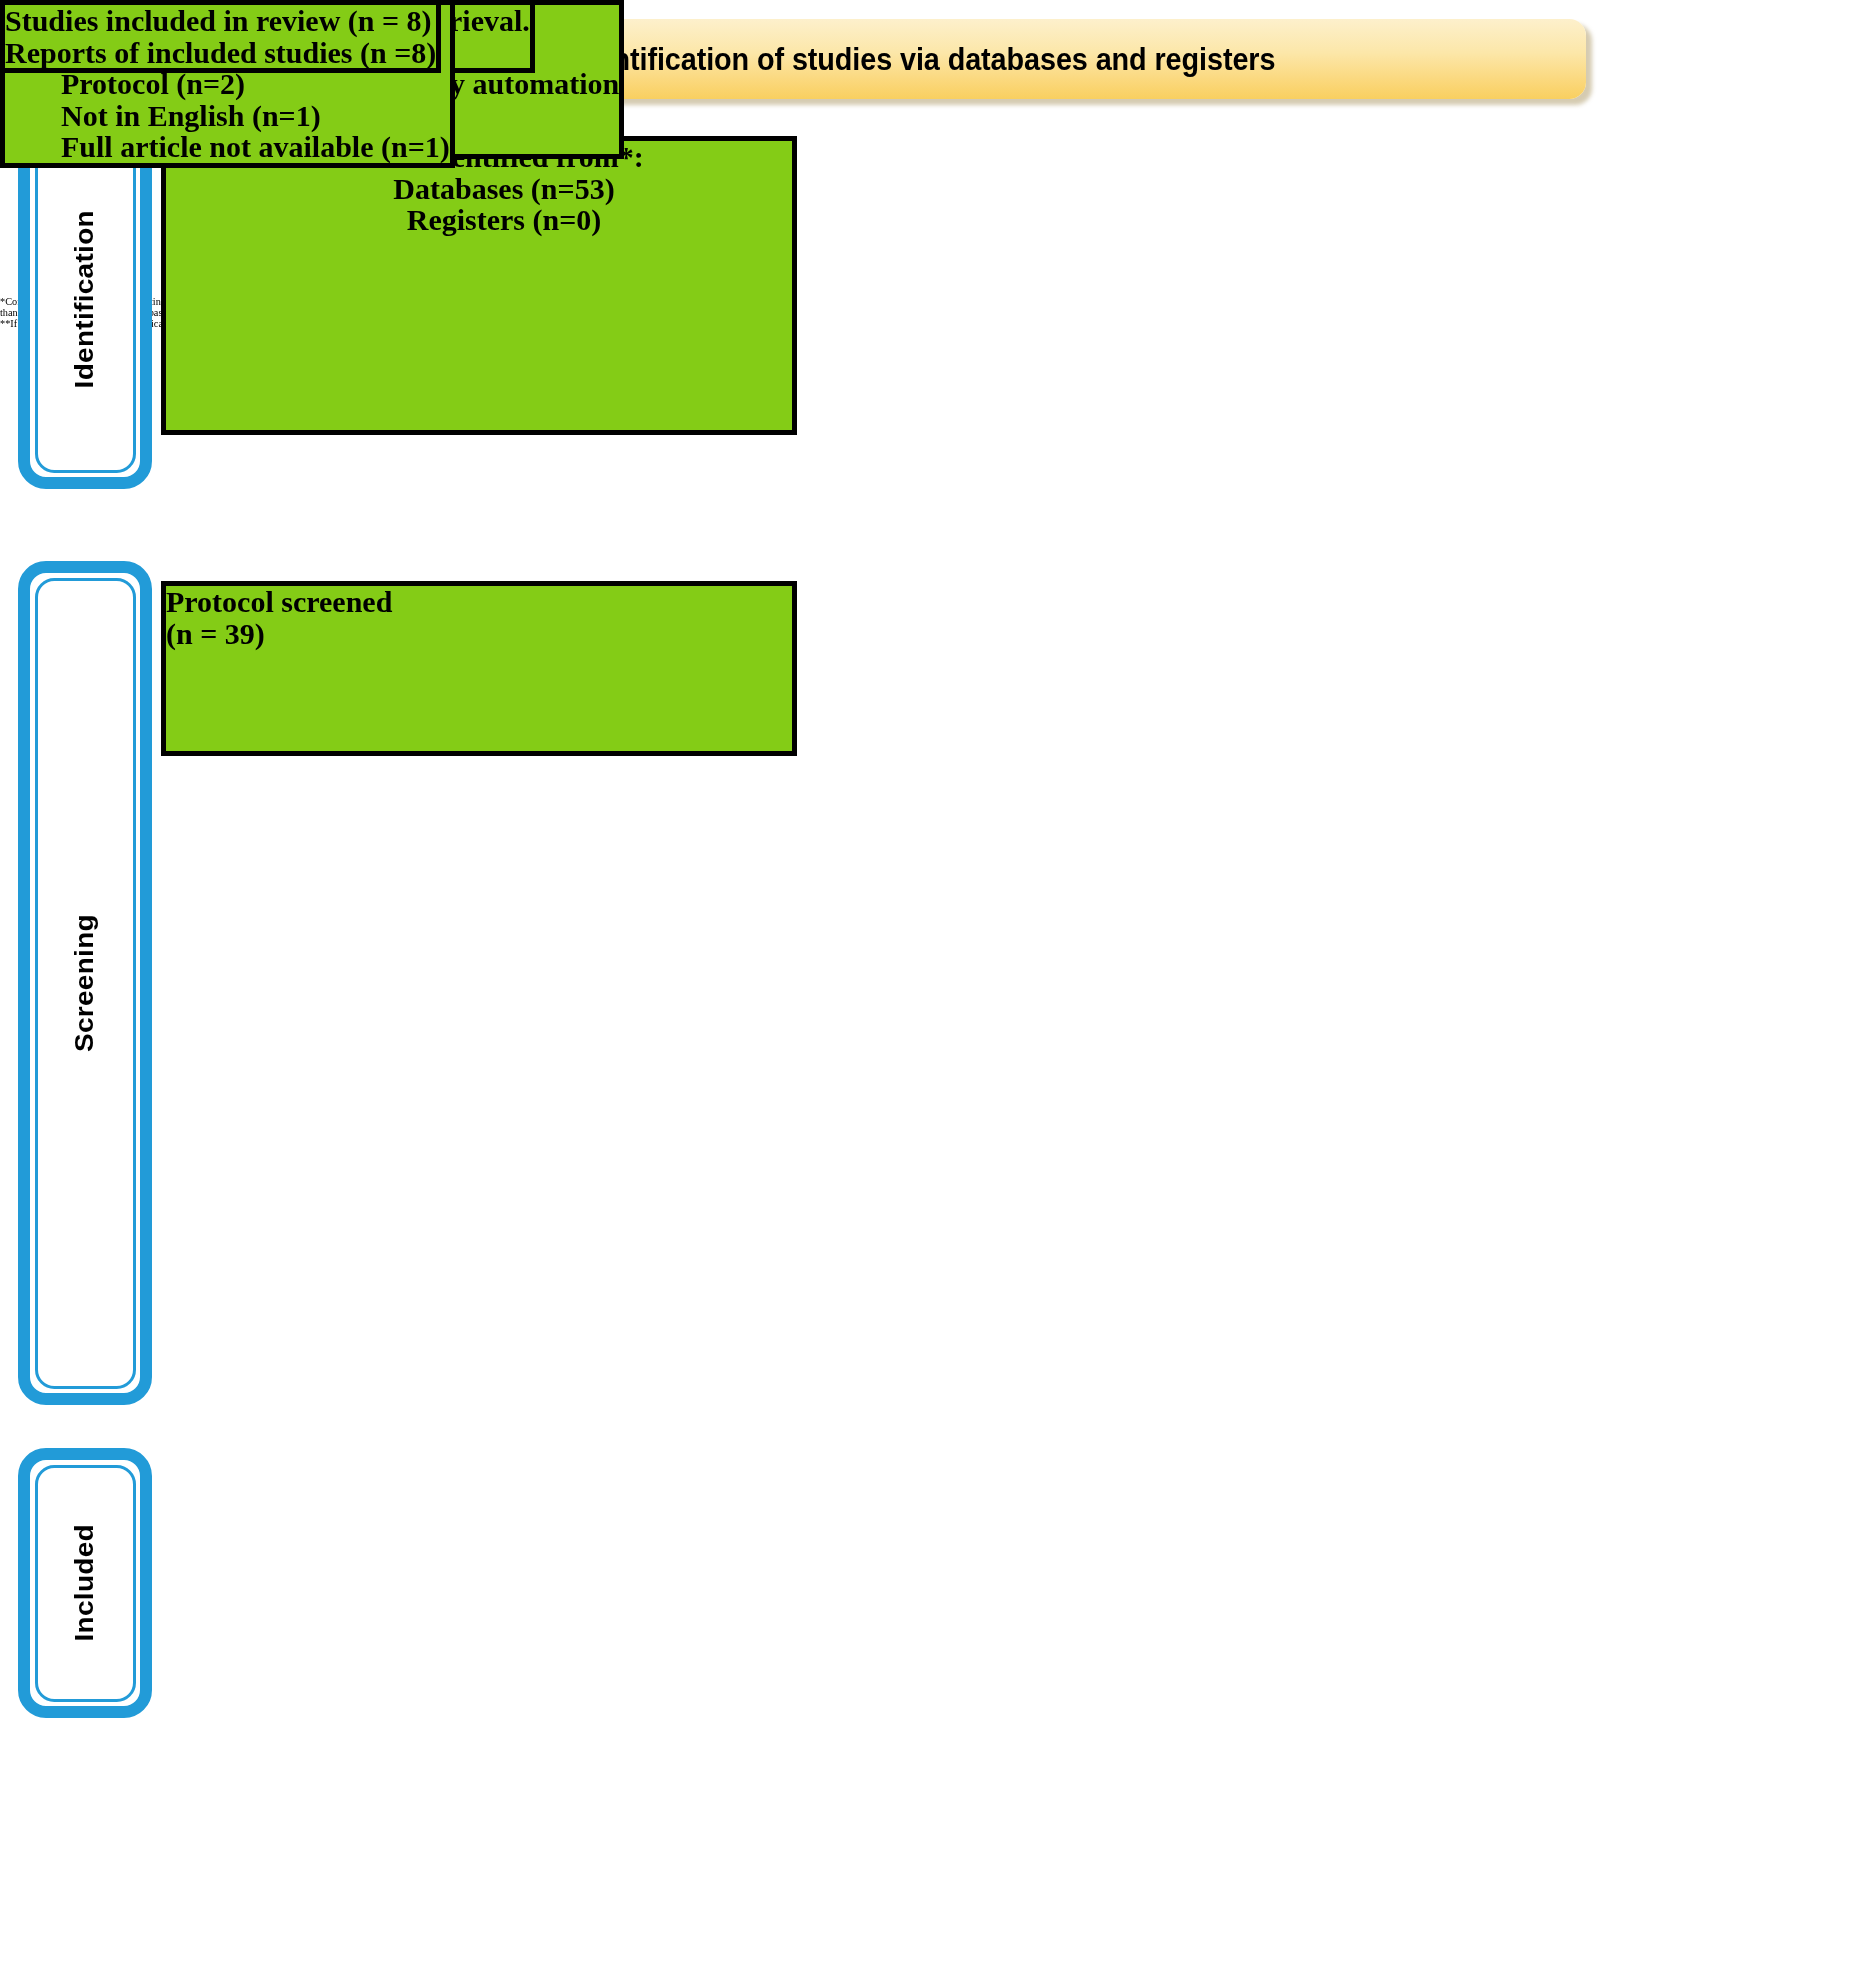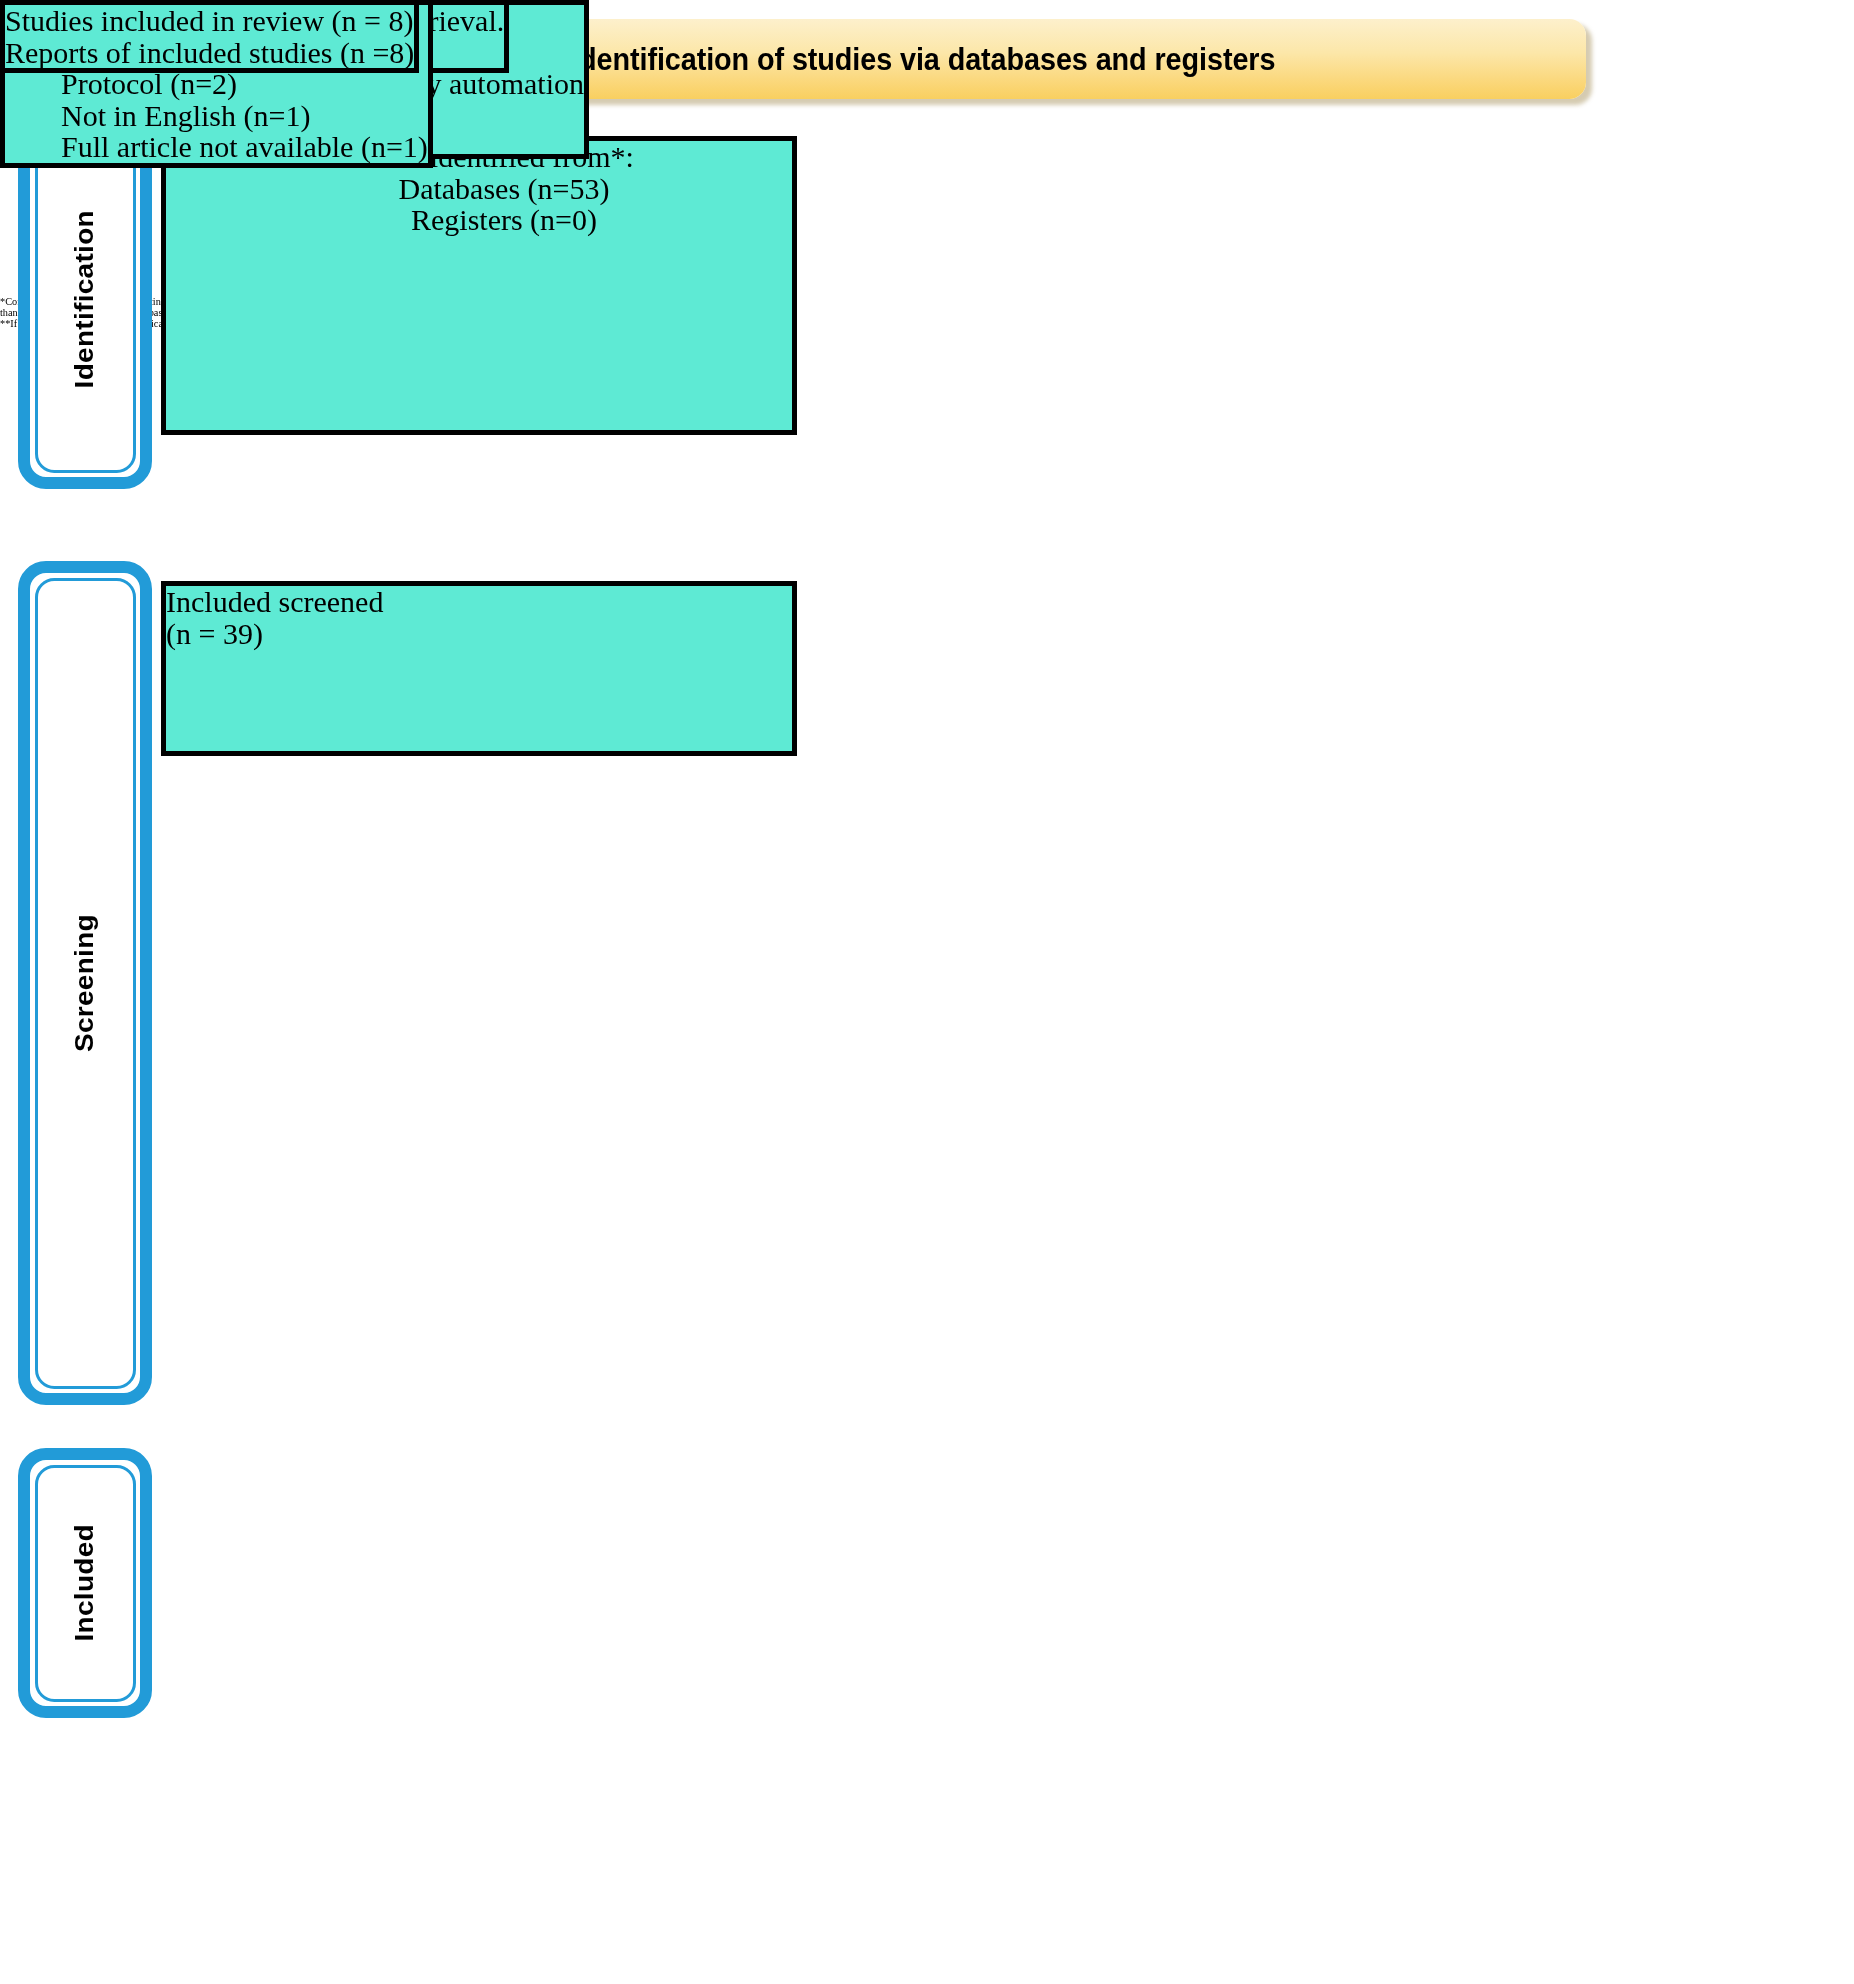--- a/index.html
+++ b/index.html
@@ -75,23 +75,24 @@
   }
 
   #rail-identification { left: 18px;  top: 109px;  width: 134px; height: 380px; }
   #rail-screening      { left: 18px;  top: 561px;  width: 134px; height: 844px; }
   #rail-included       { left: 18px;  top: 1448px; width: 134px; height: 270px; }
 
   
   .box {
     position: absolute;
     border: 5.8px solid #000000;
-    background: #5eead4;
+    background: #84cc16;
     box-sizing: border-box;
     overflow: hidden;
+    font-weight: bold;
   }
   .box .lines {
     padding: 0;
   }
   .line {
     font-family: "Liberation Serif", "DejaVu Serif", serif;
     font-size: 30px;
     line-height: 1.05;
     color: #000000;
     white-space: nowrap;
@@ -228,21 +229,21 @@
     <div class="lines">
       <div class="line l1"><span>Records removed </span><span class="italic">before screening</span><span>:</span></div>
       <div class="line l2 indent-1">Duplicate records removed (n =14)</div>
       <div class="line l3 indent-1 just">Records marked as ineligible by automation</div>
       <div class="line l4-cont indent-1" style="margin-top:23px;">tools (n=0)</div>
     </div>
   </div>
 
   <div class="box" id="box-screened">
     <div class="lines">
-      <div class="line l1">Included screened</div>
+      <div class="line l1">Protocol screened</div>
       <div class="line l2">(n = 39)</div>
     </div>
   </div>
 
   <div class="box" id="box-excluded-rec">
     <div class="lines">
       <div class="line l1">Records excluded** (n=22)</div>
     </div>
   </div>
 

